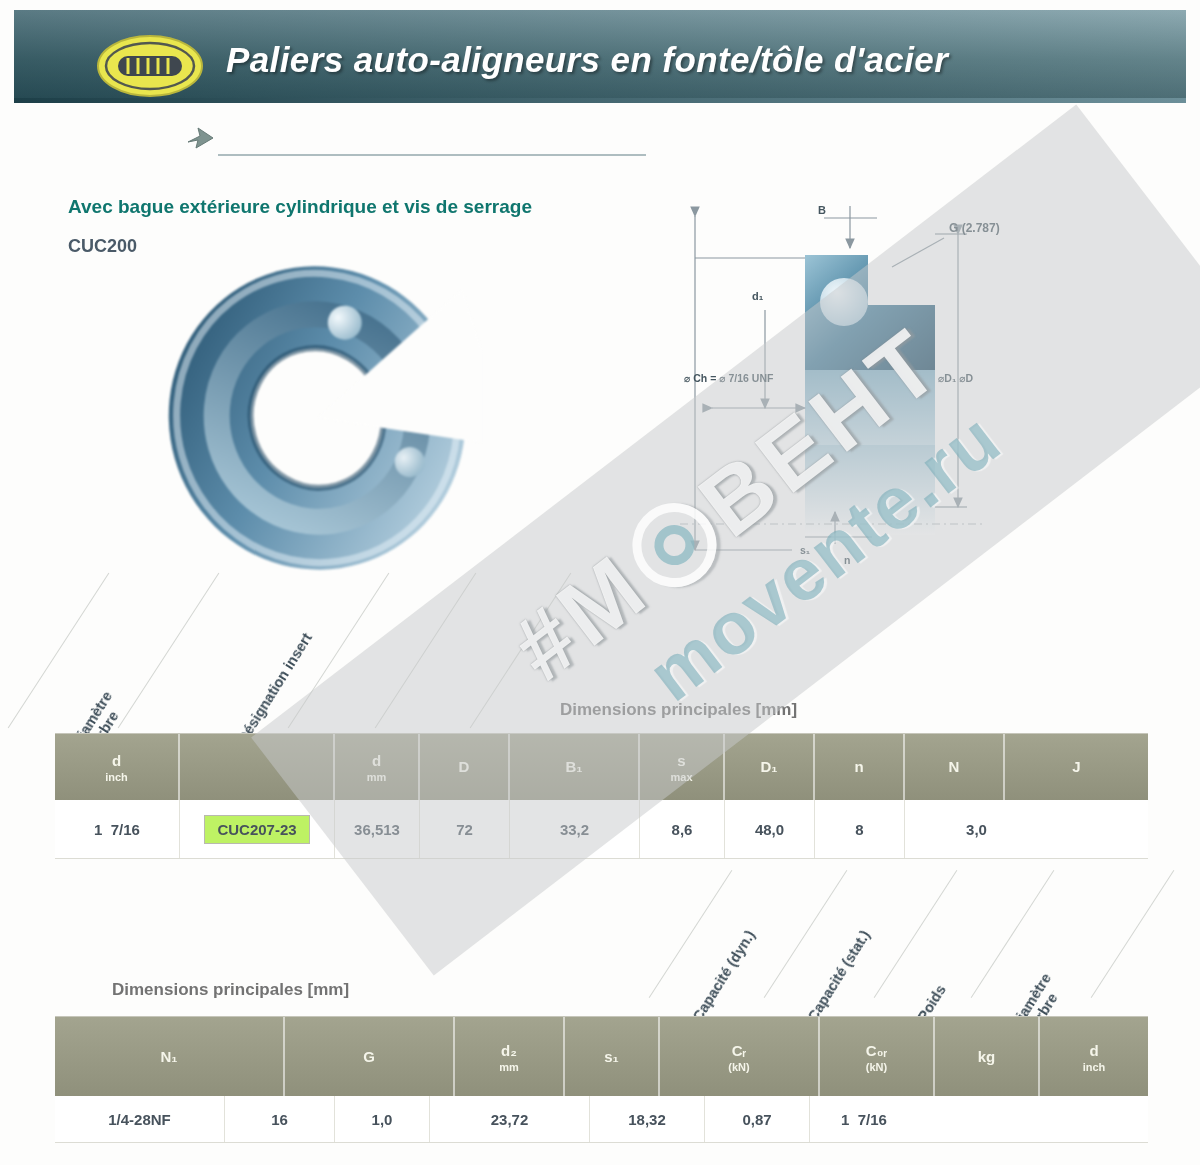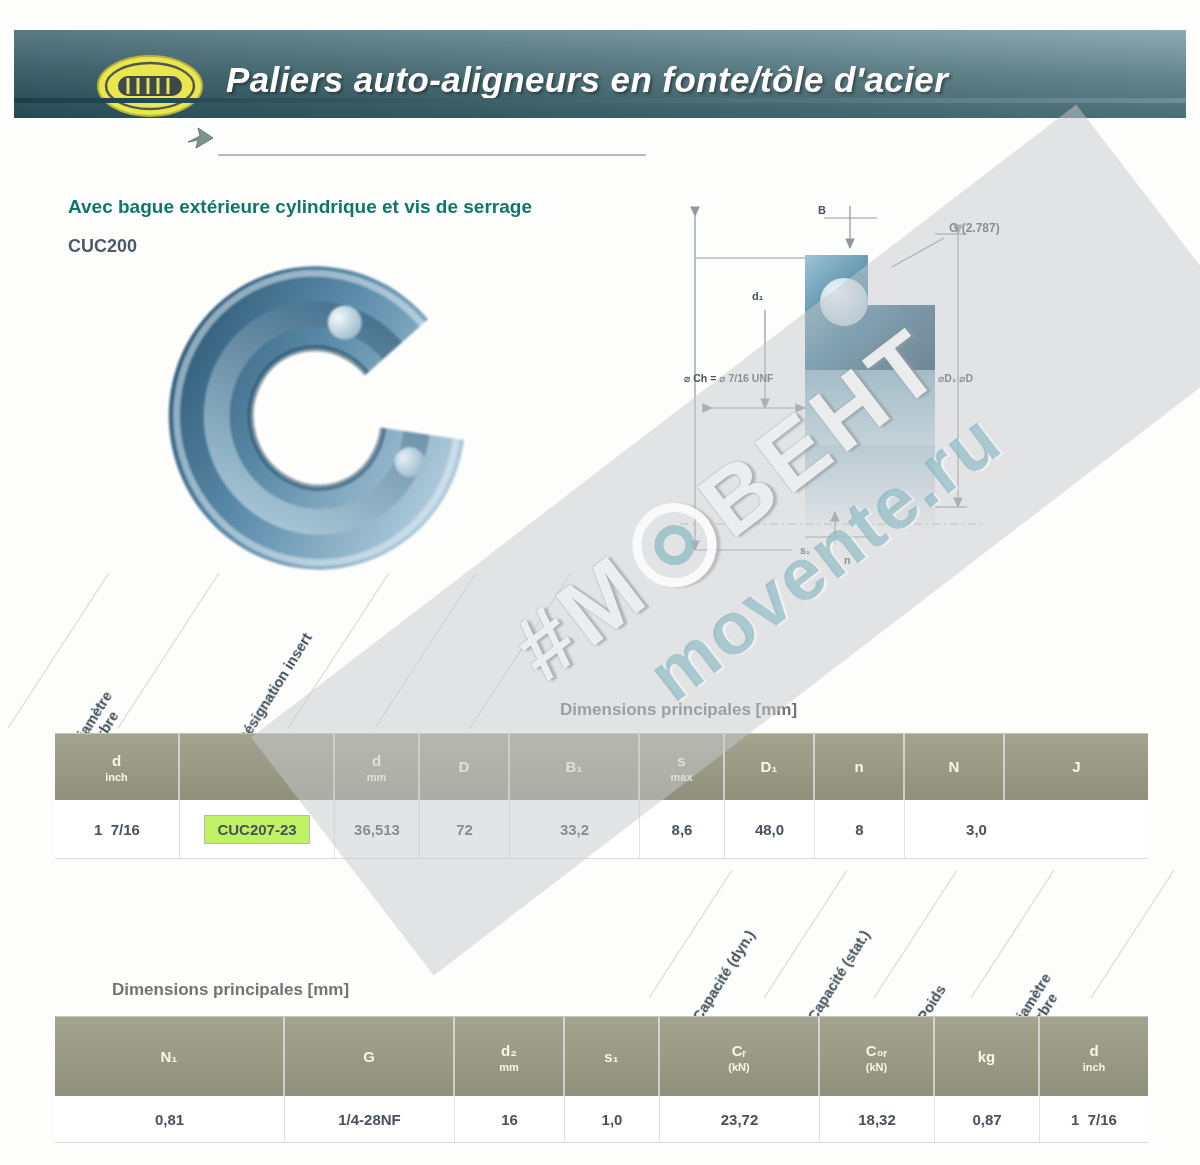--- a/index.html
+++ b/index.html
@@ -7,21 +7,20 @@
     position:relative;width:1200px;height:1165px;overflow:hidden;background:#fdfdfc;
     font-family:"Liberation Sans","DejaVu Sans",sans-serif;color:#42525e;
   }
 
   
   .header{
     position:absolute;left:14px;top:10px;width:1172px;height:88px;
     background:
       linear-gradient(to right, rgba(15,45,55,0.30), rgba(255,255,255,0.14)),
       linear-gradient(to bottom,#7b9ca5 0%,#4a7078 55%,#30565f 100%);
-    margin-top: 20px;
   }
   .header-strip{position:absolute;left:14px;top:98px;width:1172px;height:5px;
     background:linear-gradient(to right,#1d3f48,#6c8f99);}
   .logo{position:absolute;left:80px;top:22px;}
   .title{
     position:absolute;left:212px;top:30px;font-size:35px;font-weight:bold;font-style:italic;
     color:#ffffff;letter-spacing:.4px;text-shadow:2px 2px 3px rgba(0,0,0,.38);white-space:nowrap;
     filter:blur(0.5px);
   }
 
@@ -332,21 +331,20 @@
         <span>kg</span>
         <span class="sub"></span>
       </div>
     <div class="th" style="width:108px;">
         <span>d</span>
         <span class="sub">inch</span>
       </div>
   </div>
 
   <div class="trow" style="top:1096px;height:46px;">
-    <div class="td" style="width:230px;">0,81</div>
     <div class="td" style="width:170px;">1/4-28NF</div>
     <div class="td" style="width:110px;">16</div>
     <div class="td" style="width:95px;">1,0</div>
     <div class="td" style="width:160px;">23,72</div>
     <div class="td" style="width:115px;">18,32</div>
     <div class="td" style="width:105px;">0,87</div>
     <div class="td" style="width:108px;">1  7/16</div>
   </div>
 
   <div class="wm-band">

